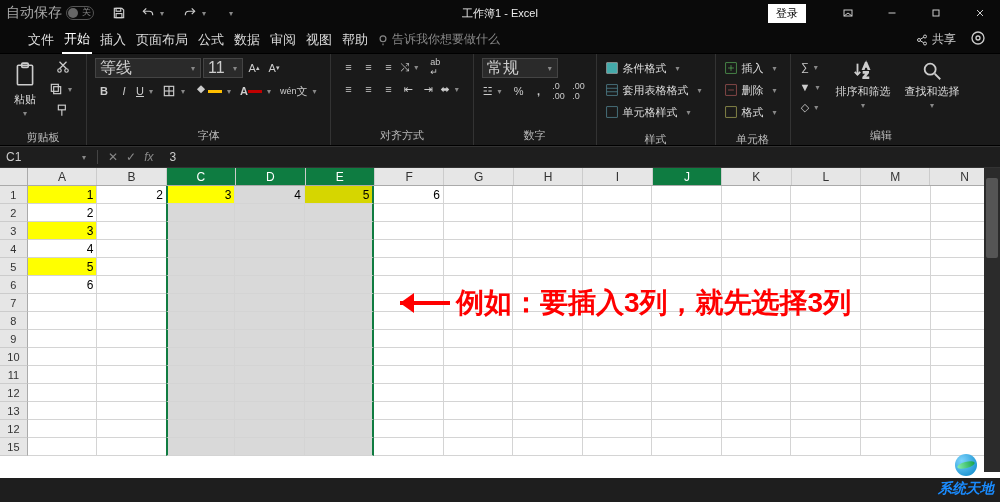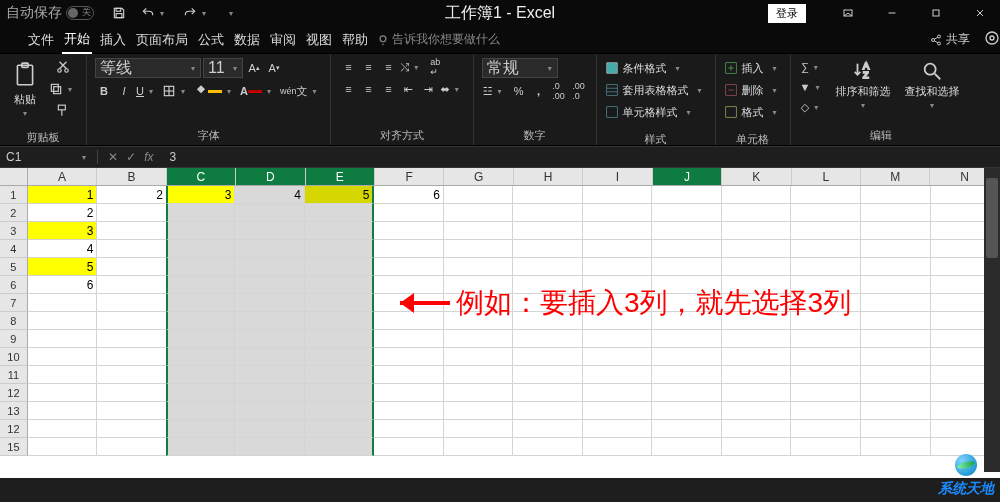--- a/index.html
+++ b/index.html
@@ -6,31 +6,31 @@
 body { background: #1e1e1e; width: 1000px; height: 502px; overflow: hidden; position: relative; color: #ccc; font-size: 12px; }
 
 
 .titlebar { height: 26px; background: #0a0a0a; display: flex; align-items: center; position: relative; }
 .autosave { display: flex; align-items: center; gap: 4px; padding: 0 6px; font-size: 14px; color: #aaa; }
 .toggle { width: 28px; height: 14px; border: 1px solid #555; border-radius: 7px; position: relative; }
 .toggle::after { content: "关"; position: absolute; right: 2px; top: -1px; font-size: 9px; color: #888; }
 .toggle::before { content: ""; position: absolute; left: 1px; top: 1px; width: 10px; height: 10px; background: #666; border-radius: 50%; }
 .qat { display: flex; gap: 12px; padding: 0 10px; align-items: center; }
 .qat svg { width: 14px; height: 14px; }
-.title { position: absolute; left: 50%; transform: translateX(-50%); color: #eee; font-size: 16px; }
+.title { position: absolute; left: 50%; transform: translateX(-50%); color: #eee; font-size: 11px; }
 .winbtns { position: absolute; right: 0; display: flex; align-items: center; gap: 4px; }
 .login { background: #fff; color: #000; padding: 2px 8px; font-size: 11px; margin-right: 18px; }
 .wbtn { width: 40px; height: 26px; display: flex; align-items: center; justify-content: center; }
 .wbtn svg { width: 12px; height: 12px; }
 
 
 .tabs { height: 28px; background: #0a0a0a; display: flex; align-items: center; padding: 0 26px; gap: 6px; position: relative; border-bottom: 1px solid #000;}
 .tab { color: #ddd; font-size: 13px; padding: 4px 2px; cursor: pointer; }
 .tab.active { color: #fff; border-bottom: 2px solid #fff; }
-.tabs-right { position: absolute; right: 0; display: flex; gap: 14px; align-items: center; }
+.tabs-right { position: absolute; right: 14px; display: flex; gap: 14px; align-items: center; }
 .bulb { display:inline-flex; align-items:center; gap:2px;}
 
 
 .ribbon { height: 92px; background: #1a1a1a; display: flex; border-bottom: 1px solid #000; }
 .group { border-right: 1px solid #333; padding: 4px 8px 2px 8px; display: flex; flex-direction: column; justify-content: space-between; }
 .group-body { display: flex; align-items: flex-start; gap: 6px; flex: 1; }
 .group-label { text-align: center; font-size: 11px; color: #bbb; padding-top: 2px; position:relative;margin-top:8px;}
 .bigbtn { display: flex; flex-direction: column; align-items: center; gap: 2px; padding: 2px 4px; font-size: 11px; color: #ddd; }
 .smallbtns { display: flex; flex-direction: column; gap: 4px; }
 .btnrow { display: flex; gap: 2px; align-items: center; }
@@ -62,21 +62,21 @@
 .cell.dy { background: #d6d600; }
 .selcol { background: #d9d9d9; }
 .selborder-l { border-left: 2px solid #107c41 !important; margin-left:-1px;}
 .selborder-r { border-right: 2px solid #107c41 !important; }
 
 
 .anno { position: absolute; left: 390px; top: 116px; display: flex; align-items: center; pointer-events:none;}
 .arrow { width: 60px; height: 20px; position: relative; }
 .arrow::before { content: ""; position: absolute; right: 0; top: 8px; width: 50px; height: 4px; background: #ff0000; }
 .arrow::after { content: ""; position: absolute; left: 0; top: 0; border: 10px solid transparent; border-right: 14px solid #ff0000; }
-.anno-text { color: #ff0000; font-size: 28px; font-weight: normal; margin-left: 6px; }
+.anno-text { color: #ff0000; font-size: 28px; font-weight: bold; margin-left: 6px; }
 
 
 .watermark { position: absolute; right: 6px; bottom: 4px; display: flex; align-items: center; gap: 4px; font-size: 14px; color: #1a8cff; font-style: italic; font-weight: bold; flex-direction: column; }
 .wm-icon { width: 22px; height: 22px; border-radius: 50%; background: radial-gradient(circle at 30% 30%, #7dd3fc, #0284c7); position:relative;}
 .wm-icon::after { content:""; position:absolute; left:2px; top:8px; width:18px; height:6px; border-radius:50%; background: linear-gradient(90deg, #86efac, #16a34a); transform:rotate(-15deg);}
 
 .scrollbar-v { position:absolute; right:0; top:168px; width:16px; bottom:30px; background:#2b2b2b; }
 .scrollbar-v .thumb { position:absolute; left:2px; right:2px; top:10px; height:80px; background:#555; border-radius:2px;}
 </style>
 </head>

